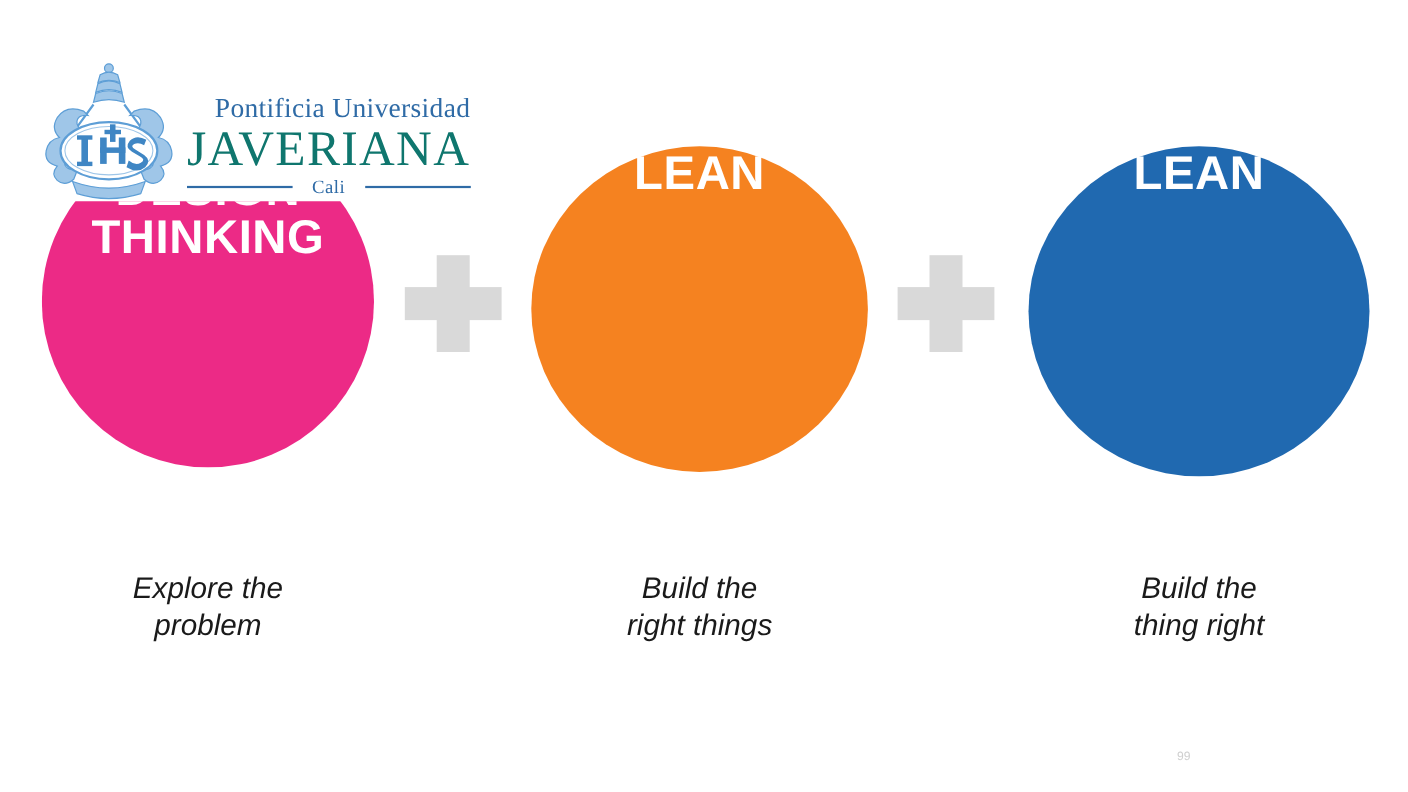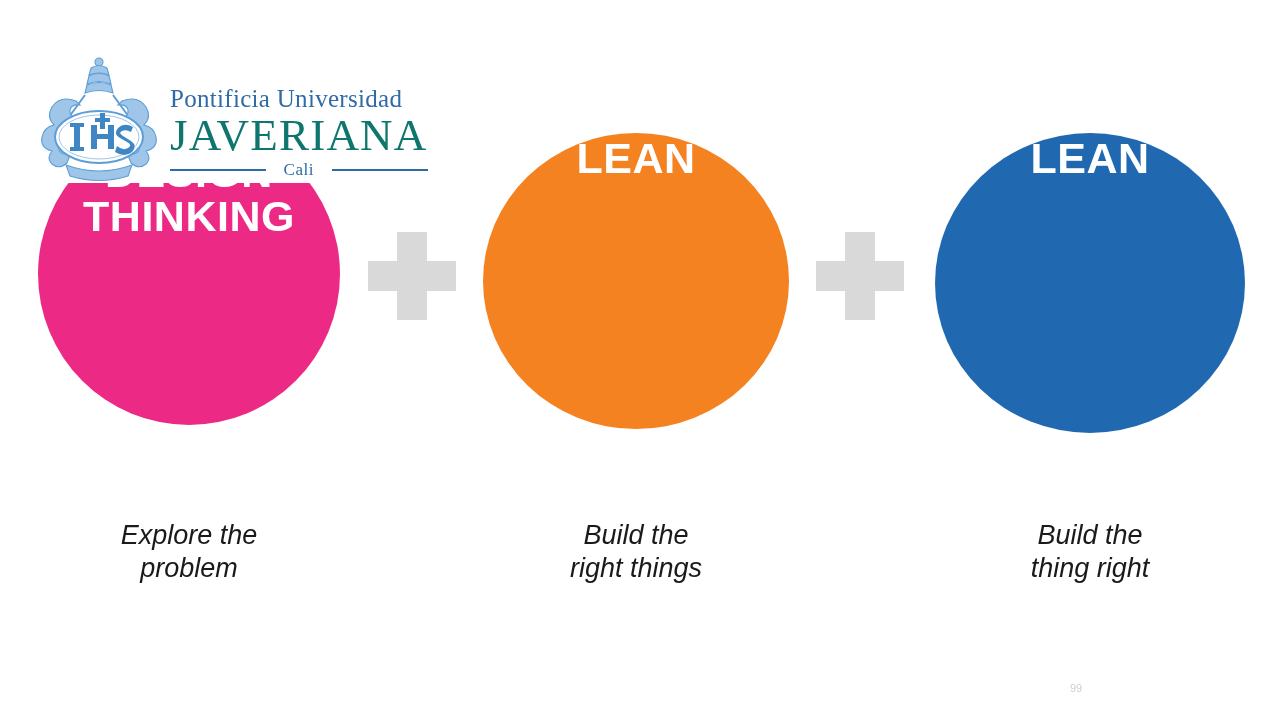--- a/index.html
+++ b/index.html
@@ -31,21 +31,21 @@
     gap: 8px;
   }
   #crest {
     width: 126px;
     height: 130px;
     flex: 0 0 auto;
   }
   #logo-words {
     display: flex;
     flex-direction: column;
-    align-items: flex-start;
+    align-items: flex-end;
     justify-content: center;
     line-height: 1;
     color: #2a6099;
     padding-top: 28px;
   }
   #logo-line1 {
     font-family: "Liberation Serif", serif;
     font-size: 25px;
     letter-spacing: 0.3px;
     color: #2f6ba6;

